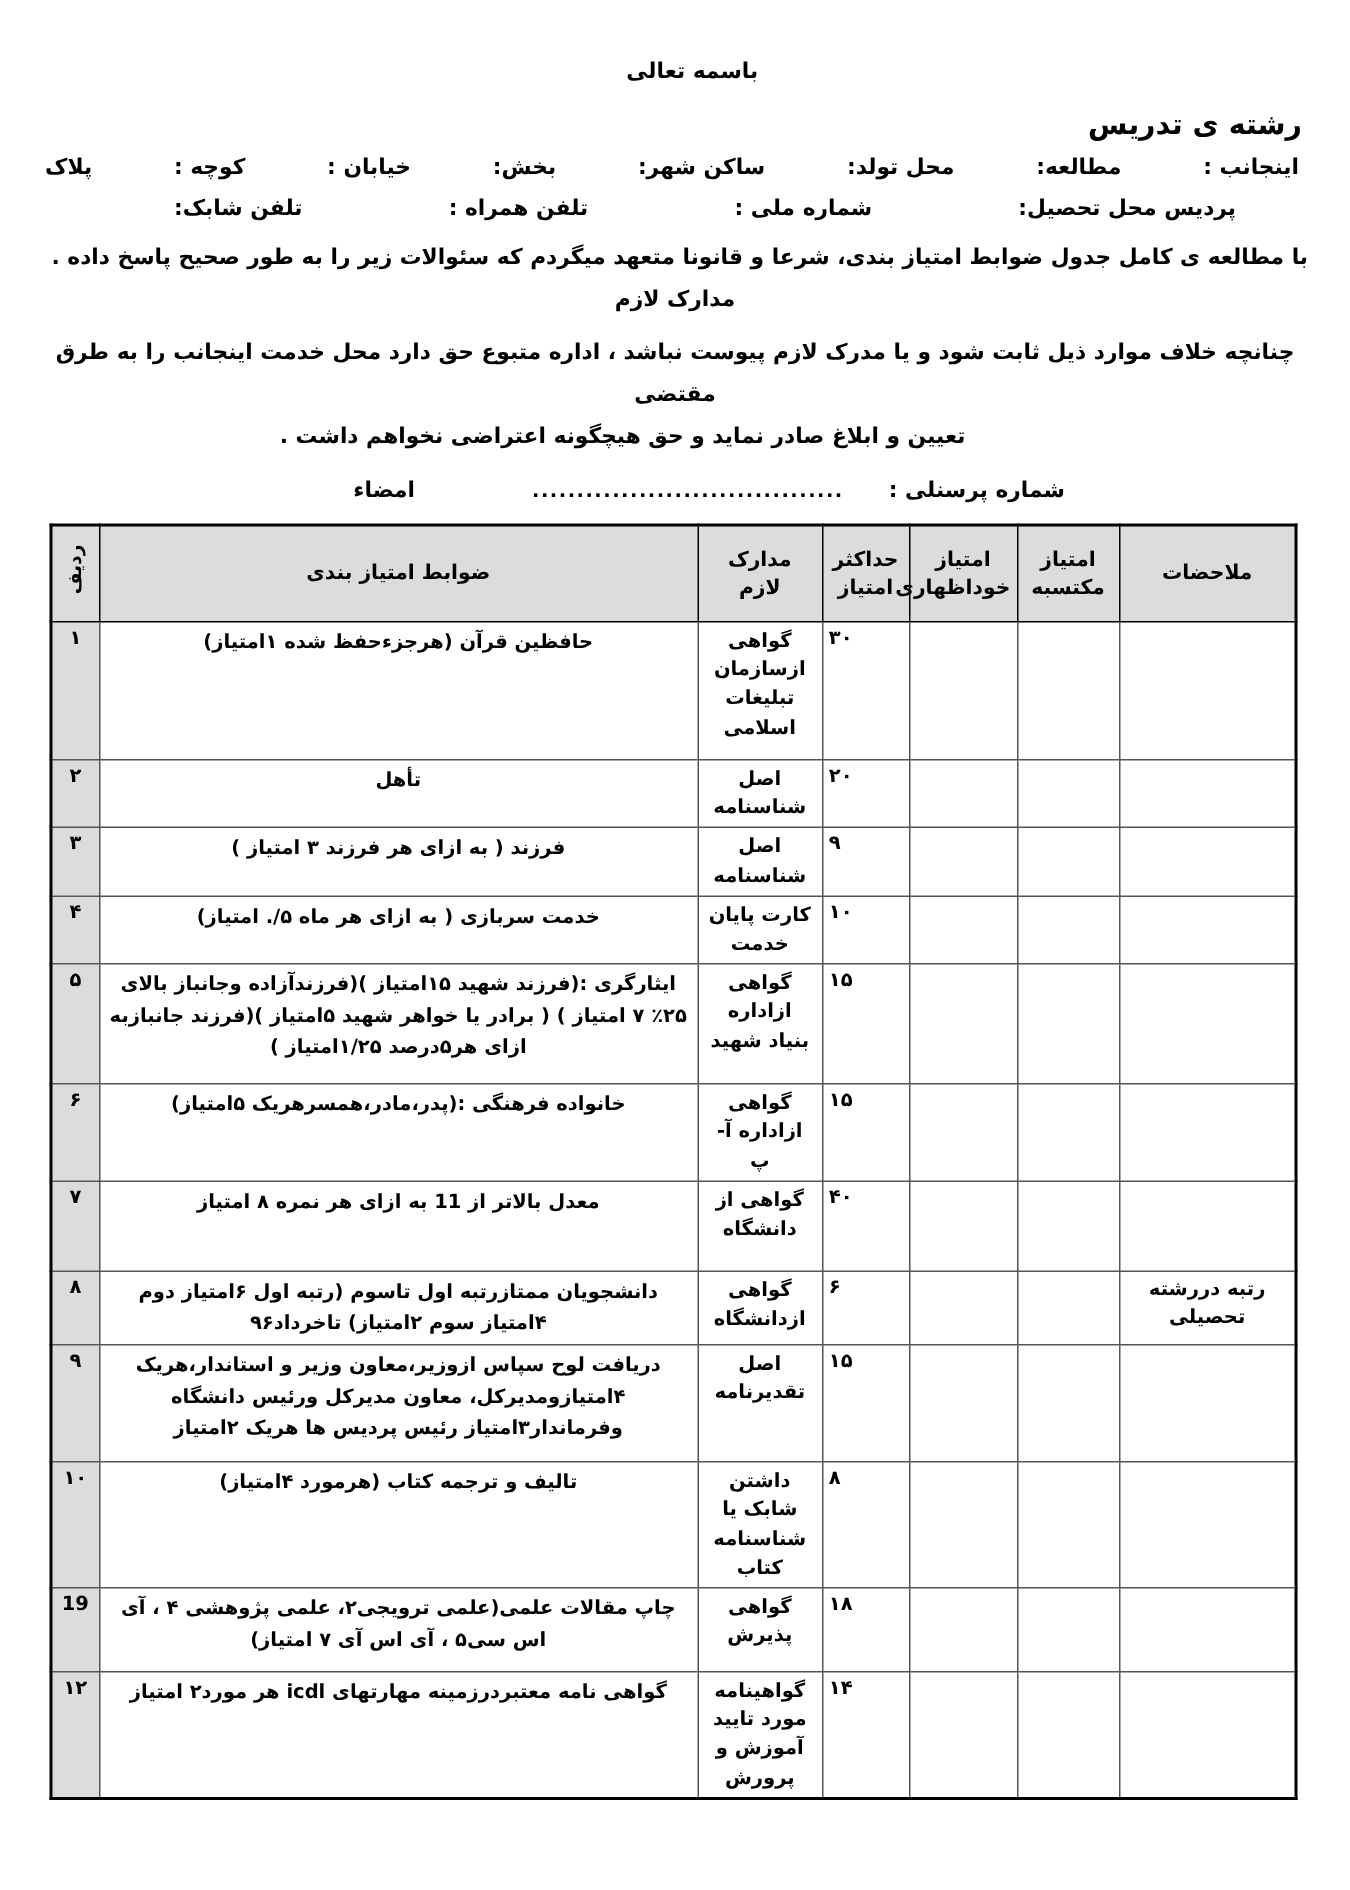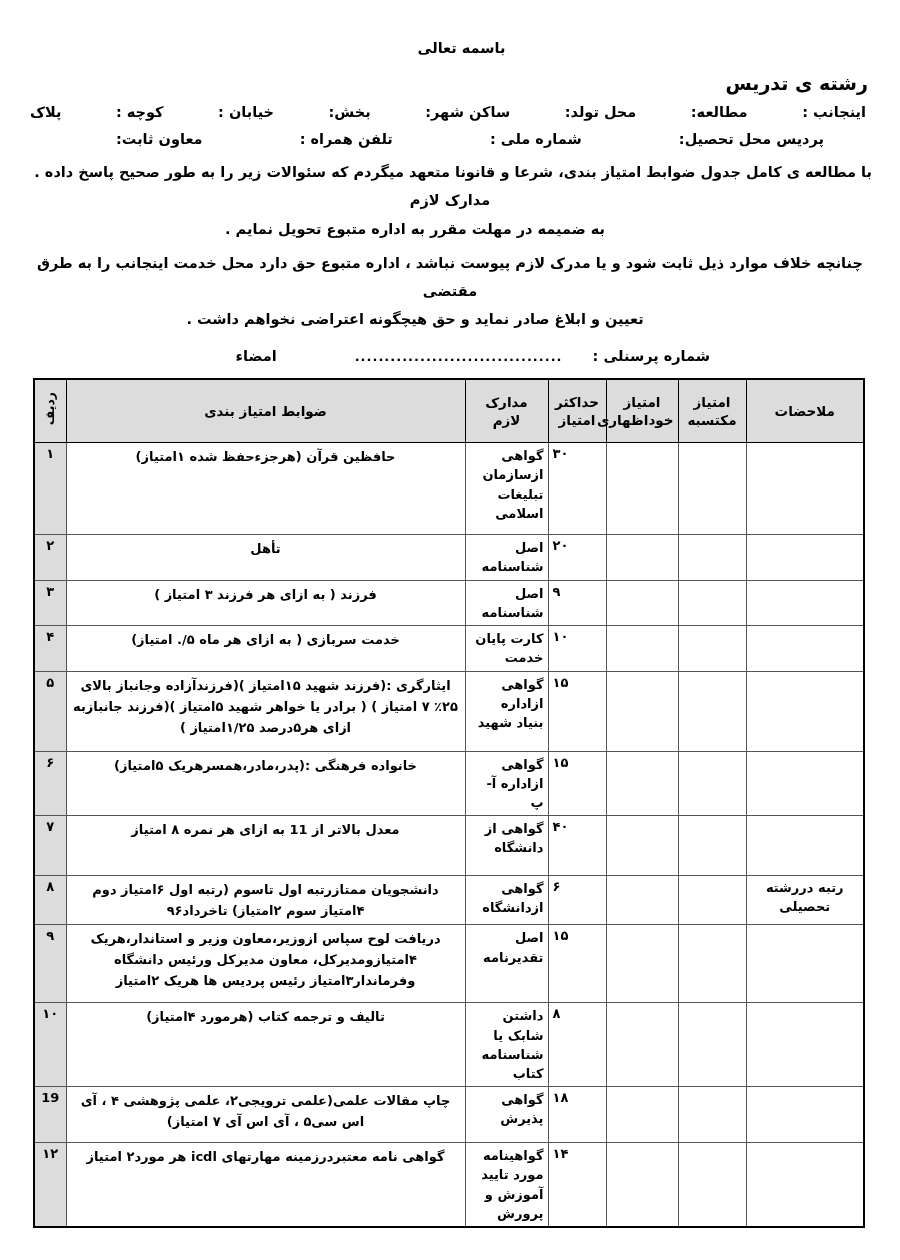--- a/index.html
+++ b/index.html
@@ -182,20 +182,21 @@
     padding-top: 5px;
   }
   td.cell-criteria {
     text-align: center;
     font-size: 13.5px;
     font-weight: bold;
     line-height: 1.62;
     padding: 4px 6px;
   }
   td.cell-docs {
+    text-align: center;
     font-size: 12.5px;
     font-weight: 600;
     line-height: 1.48;
     padding-top: 4px;
   }
   td.cell-max {
     text-align: left;
     font-size: 13.5px;
     font-weight: bold;
     padding-top: 4px;
@@ -242,27 +243,26 @@
       <span class="field-label">ساکن شهر:</span>
       <span class="field-label">بخش:</span>
       <span class="field-label">خیابان :</span>
       <span class="field-label">کوچه :</span>
       <span class="field-label">پلاک</span>
     </div>
     <div class="field-line indent-b">
       <span class="field-label">پردیس محل تحصیل:</span>
       <span class="field-label">شماره ملی :</span>
       <span class="field-label">تلفن همراه :</span>
-      <span class="field-label">معاون ثابت:</span>
+      <span class="field-label">تلفن شابک:</span>
     </div>
   </div>
 
   <div class="para">
     <span class="l1">با مطالعه ی کامل جدول ضوابط امتیاز بندی، شرعا و قانونا متعهد میگردم که سئوالات زیر را به طور صحیح پاسخ داده . مدارک لازم</span>
-    <span class="l2">به ضمیمه در مهلت مقرر به  اداره متبوع تحویل نمایم .</span>
   </div>
 
   <div class="para para2">
     <span class="l1">چنانچه خلاف موارد ذیل ثابت شود و یا مدرک لازم پیوست نباشد ، اداره متبوع حق دارد محل خدمت اینجانب را به طرق مقتضی</span>
     <span class="l2">تعیین و ابلاغ صادر نماید و حق هیچگونه اعتراضی نخواهم داشت .</span>
   </div>
 
   <div class="sig-row">
     <span class="personnel">شماره پرسنلی :</span>
     <span class="dots">...................................</span>

